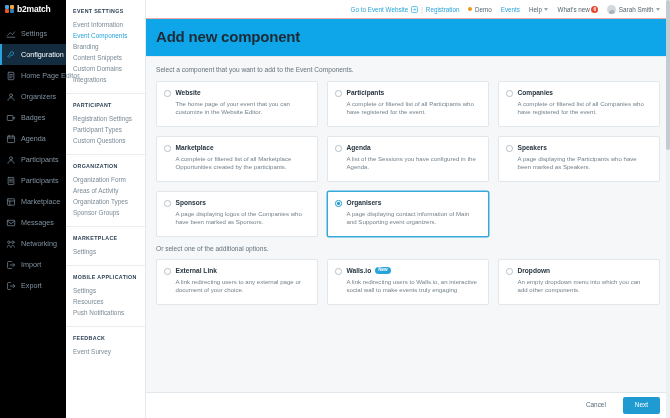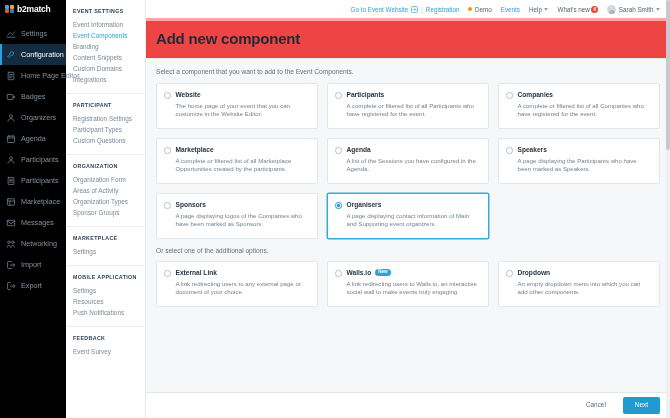--- a/index.html
+++ b/index.html
@@ -84,21 +84,21 @@
     margin-left: -1px;
   }
   .avatar {
     width: 9px; height: 9px; border-radius: 50%; background: #d3dade;
     display: flex; align-items: flex-end; justify-content: center; overflow: hidden; flex: 0 0 9px;
   }
   .avatar::after { content:""; width:6px; height:4px; border-radius:3px 3px 0 0; background:#aab4bb; }
   .ext-icon { width: 7px; height: 7px; flex: 0 0 7px; }
 
   .header-bar {
-    background: #ef4444; border-top: 3px solid #fca5a5; border-bottom: 1px solid #e6eaee;
+    background: #0ea5e9; border-top: 1px solid #fca5a5; border-bottom: 1px solid #e6eaee;
     padding: 9px 0 11px 10px; flex: 0 0 auto;
   }
   .page-title { font-size: 15px; font-weight: 700; color: #1d2b36; letter-spacing: -0.2px; }
 
   .content {
     flex: 1 1 auto; background: #f5f7f8; padding: 9px 10px 0 10px;
     overflow: hidden; position: relative;
   }
   .intro { font-size: 6.6px; color: #66737d; margin-bottom: 8px; }
   .section-label { font-size: 6.6px; color: #66737d; margin: 8px 0 7px 0; }
@@ -191,34 +191,34 @@
             <svg width="10" height="10" viewBox="0 0 14 14" fill="none" stroke="#6f8190" stroke-width="1.1" stroke-linecap="round" stroke-linejoin="round">
               <rect x="3" y="1.8" width="8" height="10.4" rx="1"></rect>
               <path d="M5 5h4M5 7.2h4M5 9.4h2.5"></path>
             </svg>
           </span>
           <span>Home Page Editor</span>
         </div>
         <div class="rail-item">
           <span class="ico">
             <svg width="10" height="10" viewBox="0 0 14 14" fill="none" stroke="#6f8190" stroke-width="1.1" stroke-linecap="round" stroke-linejoin="round">
+              <circle cx="7" cy="4.6" r="2.1"></circle>
+              <path d="M2.8 11.6c0-2.3 1.9-3.6 4.2-3.6s4.2 1.3 4.2 3.6"></path>
+            </svg>
+          </span>
+          <span>Organizers</span>
+        </div>
+        <div class="rail-item">
+          <span class="ico">
+            <svg width="10" height="10" viewBox="0 0 14 14" fill="none" stroke="#6f8190" stroke-width="1.1" stroke-linecap="round" stroke-linejoin="round">
               <rect x="1.8" y="3.5" width="8" height="7" rx="1"></rect>
               <path d="M9.8 7h2.4M10.8 5.6L12.2 7l-1.4 1.4"></path>
             </svg>
           </span>
           <span>Badges</span>
-        </div>
-        <div class="rail-item">
-          <span class="ico">
-            <svg width="10" height="10" viewBox="0 0 14 14" fill="none" stroke="#6f8190" stroke-width="1.1" stroke-linecap="round" stroke-linejoin="round">
-              <circle cx="7" cy="4.6" r="2.1"></circle>
-              <path d="M2.8 11.6c0-2.3 1.9-3.6 4.2-3.6s4.2 1.3 4.2 3.6"></path>
-            </svg>
-          </span>
-          <span>Organizers</span>
         </div>
         <div class="rail-item">
           <span class="ico">
             <svg width="10" height="10" viewBox="0 0 14 14" fill="none" stroke="#6f8190" stroke-width="1.1" stroke-linecap="round" stroke-linejoin="round">
               <rect x="2" y="3" width="10" height="9" rx="1"></rect>
               <path d="M2 5.6h10M4.5 1.8v2M9.5 1.8v2"></path>
             </svg>
           </span>
           <span>Agenda</span>
         </div>

